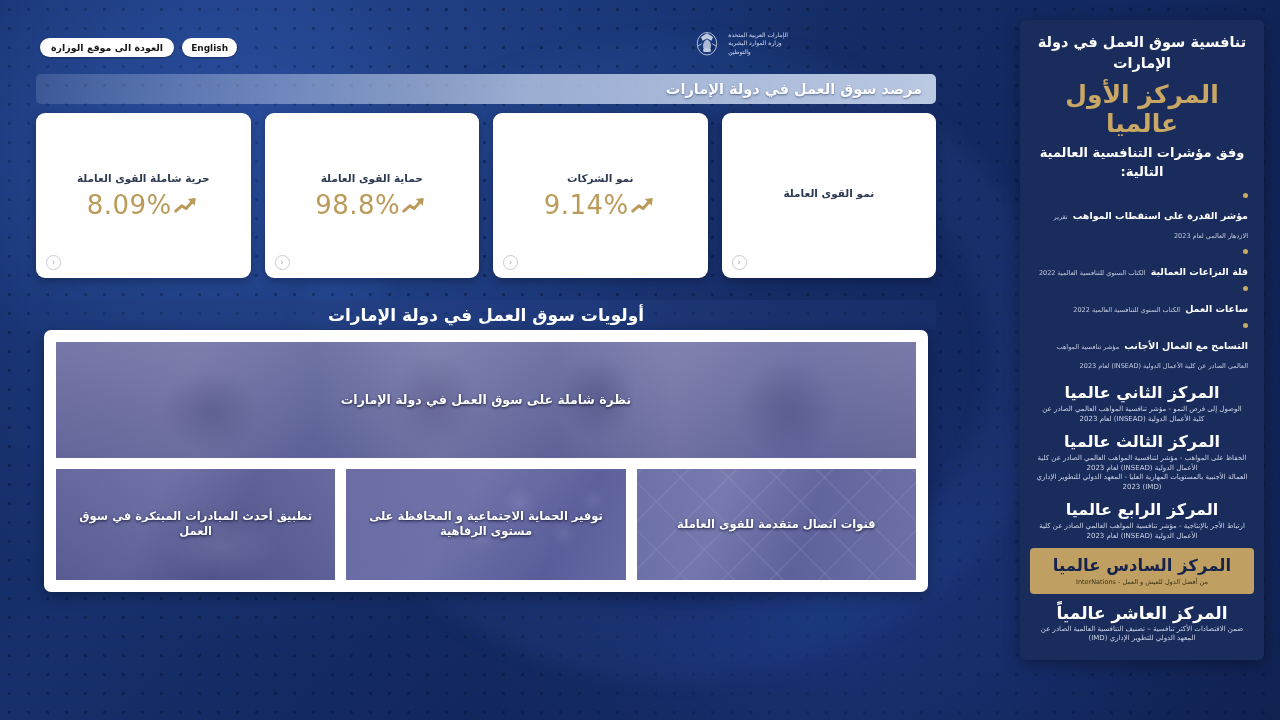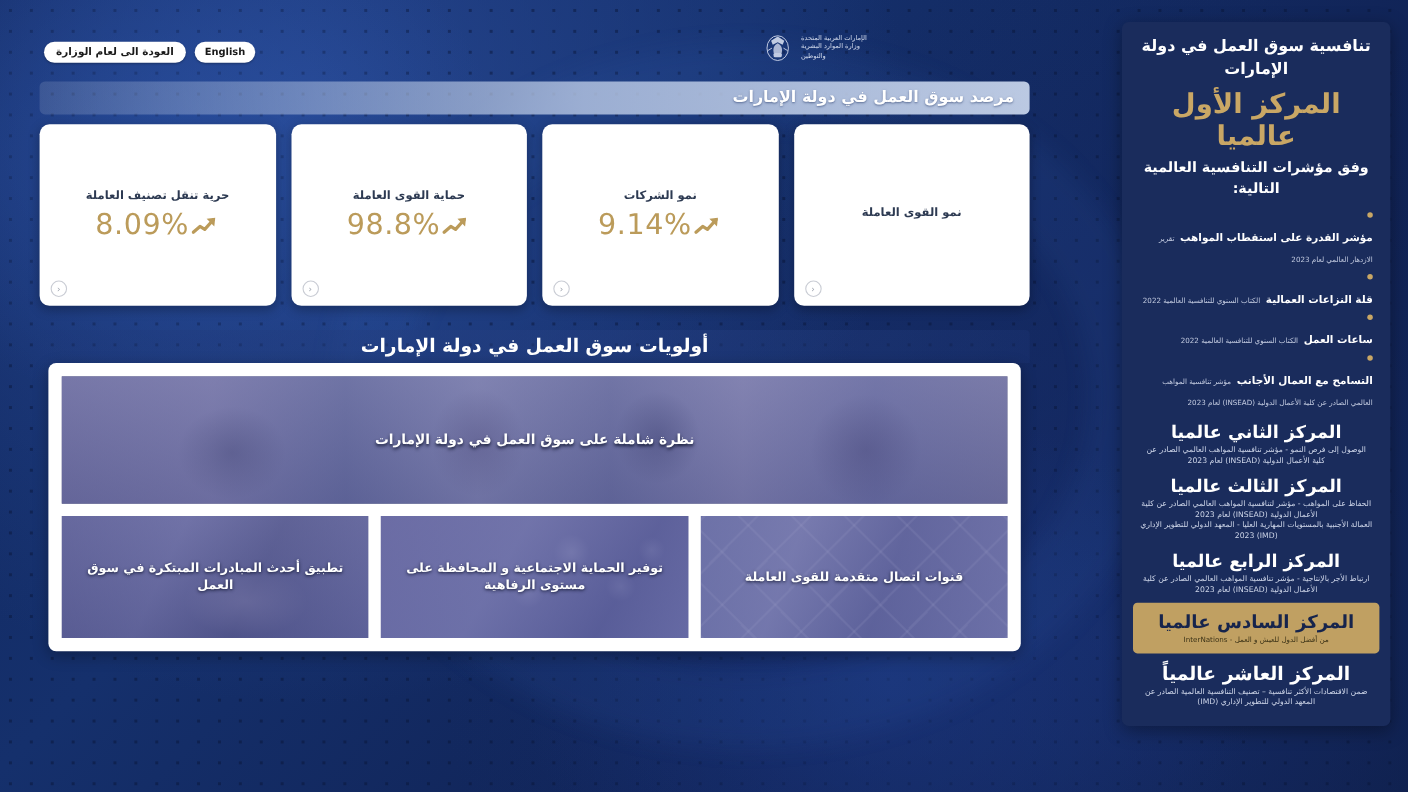--- a/index.html
+++ b/index.html
@@ -400,21 +400,21 @@
 
 <div id="app">
   <div class="dots-layer"></div>
   <div class="glow-a"></div>
   <div class="glow-b"></div>
   <div class="swoosh"></div>
 
   <div class="topbar">
     <div class="pill-group">
       <div class="pill lang">English</div>
-      <div class="pill back">العودة الى لعام الوزارة</div>
+      <div class="pill back">العودة الى موقع الوزارة</div>
     </div>
 
     <div class="ministry-logo">
       <svg class="falcon" viewBox="0 0 40 40">
         <ellipse cx="20" cy="21" rx="13" ry="15" fill="none" stroke="#cfd8ec" stroke-width="1.2"></ellipse>
         <path d="M20 7 L12 12 L14 17 L20 14 L26 17 L28 12 Z" fill="#cfd8ec"></path>
         <path d="M20 15 C16 17 14 21 15 26 L20 31 L25 26 C26 21 24 17 20 15 Z" fill="#b9c4de"></path>
         <path d="M13 21 L8 24 M27 21 L32 24" stroke="#cfd8ec" stroke-width="1.2"></path>
         <rect x="15" y="27" width="10" height="5" rx="1.4" fill="#cfd8ec"></rect>
       </svg>
@@ -455,21 +455,21 @@
         <div class="kpi-value">98.8%</div>
         <svg class="trend-arrow" viewBox="0 0 30 22">
           <path d="M2 18 L9 12 L14 15 L23 5" fill="none" stroke="#bb9b5a" stroke-width="3.4" stroke-linecap="round" stroke-linejoin="round"></path>
           <path d="M16 4 L25 3 L24 12 Z" fill="#bb9b5a"></path>
         </svg>
       </div>
       <div class="kpi-nav">‹</div>
     </div>
 
     <div class="kpi-card">
-      <div class="kpi-title">حرية تنقل تصنيف العاملة</div>
+      <div class="kpi-title">حرية شاملة القوى العاملة</div>
       <div class="kpi-value-wrap">
         <div class="kpi-value">8.09%</div>
         <svg class="trend-arrow" viewBox="0 0 30 22">
           <path d="M2 18 L9 12 L14 15 L23 5" fill="none" stroke="#bb9b5a" stroke-width="3.4" stroke-linecap="round" stroke-linejoin="round"></path>
           <path d="M16 4 L25 3 L24 12 Z" fill="#bb9b5a"></path>
         </svg>
       </div>
       <div class="kpi-nav">‹</div>
     </div>
 

